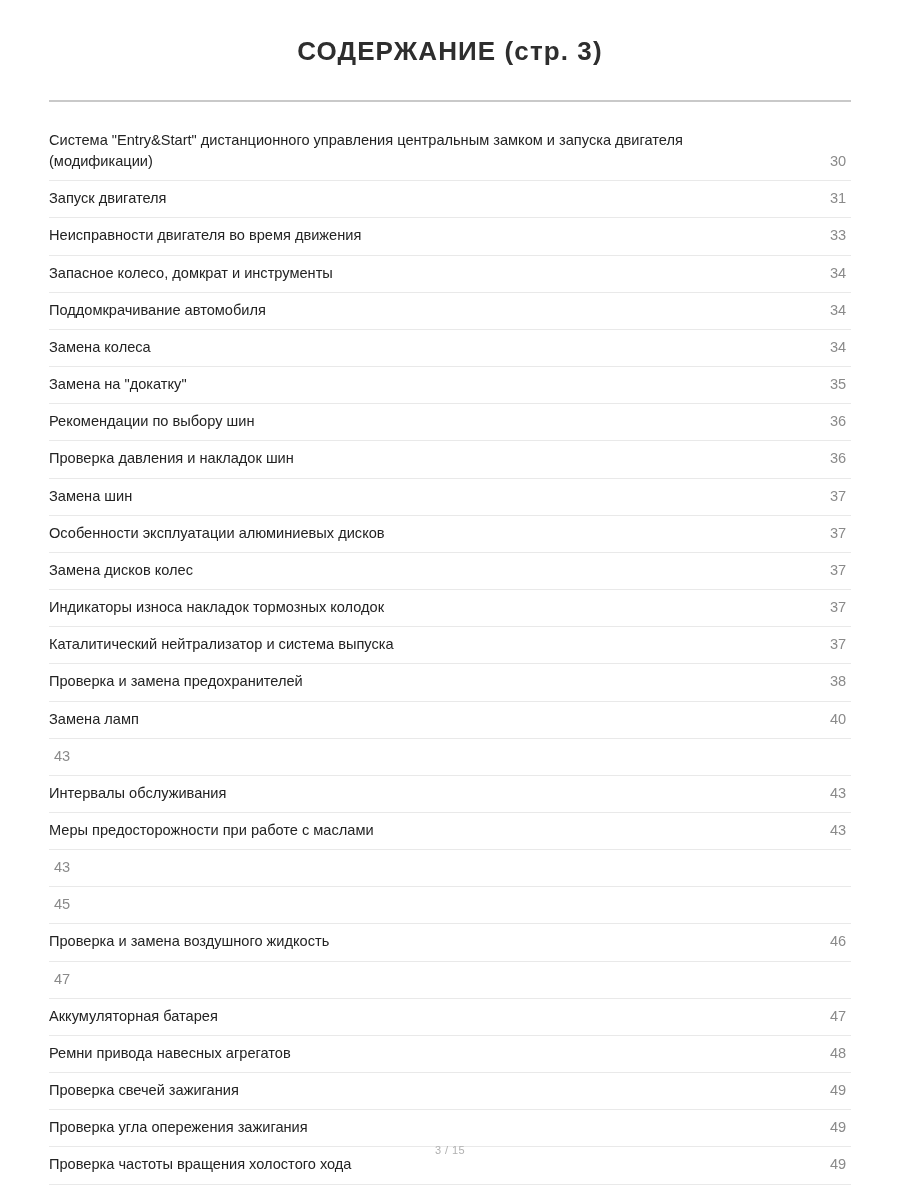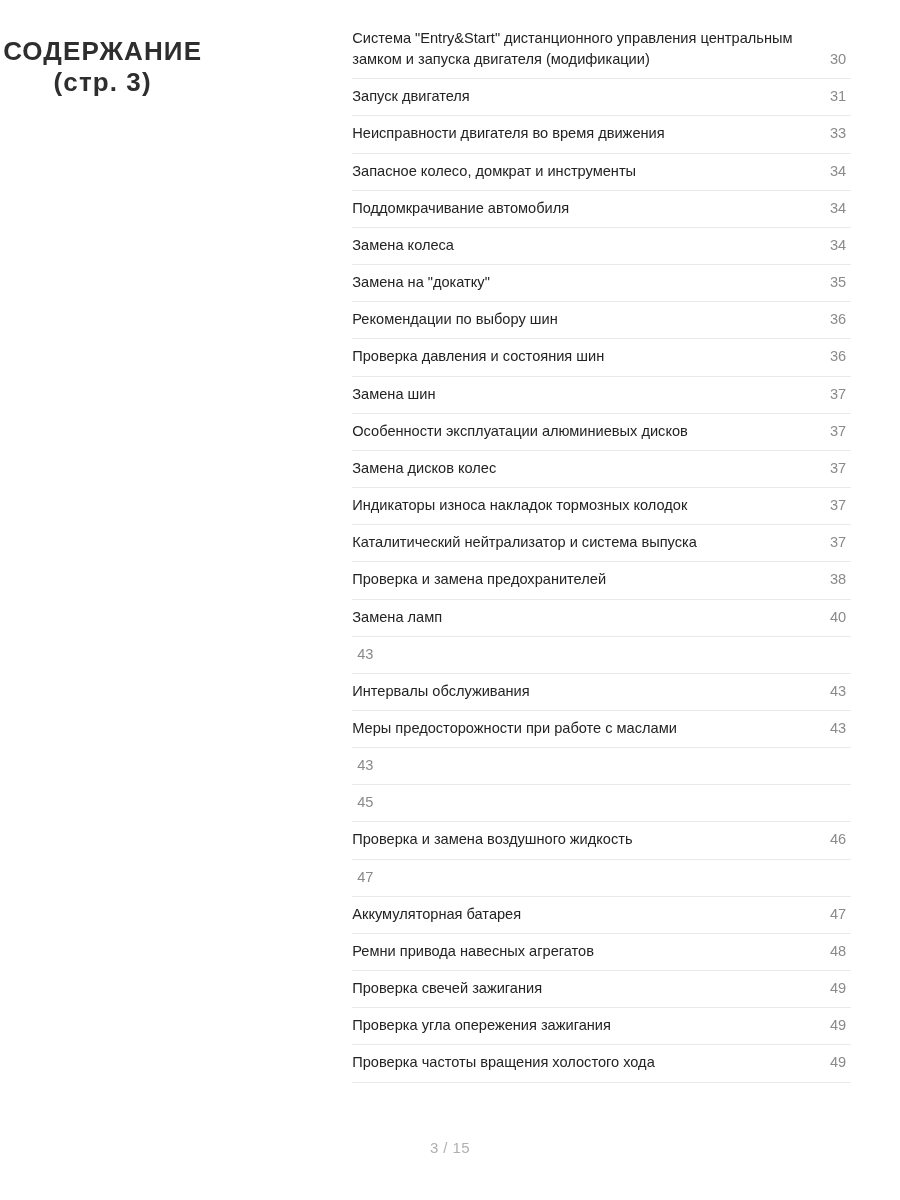--- a/index.html
+++ b/index.html
@@ -13,21 +13,21 @@
     font-family: "Liberation Sans", sans-serif;
     color: #222222;
     -webkit-font-smoothing: antialiased;
   }
   .page {
     position: relative;
     width: 900px;
     height: 1200px;
     box-sizing: border-box;
     display: flex;
-    flex-direction: row;
+    flex-direction: column;
   }
   .toc-title {
     margin: 0;
     padding-top: 36px;
     text-align: center;
     font-size: 26px;
     font-weight: bold;
     color: #2e2e2e;
     letter-spacing: 1.1px;
   }
@@ -64,21 +64,21 @@
     flex: 0 0 auto;
     text-align: center;
     min-width: 26px;
   }
   .footer {
     position: absolute;
     left: 0;
     right: 0;
     bottom: 44px;
     text-align: center;
-    font-size: 15px;
+    font-size: 11px;
     color: #b0b0b0;
     letter-spacing: 0.4px;
   }
 </style>
 </head>
 <body>
 
 <div class="page">
 
   <h1 class="toc-title">СОДЕРЖАНИЕ (стр. 3)</h1>
@@ -112,21 +112,21 @@
       </div>
       <div class="toc-row">
         <span class="toc-label">Замена на "докатку"</span>
         <span class="toc-page">35</span>
       </div>
       <div class="toc-row">
         <span class="toc-label">Рекомендации по выбору шин</span>
         <span class="toc-page">36</span>
       </div>
       <div class="toc-row">
-        <span class="toc-label">Проверка давления и состояния шин</span>
+        <span class="toc-label">Проверка давления и накладок шин</span>
         <span class="toc-page">36</span>
       </div>
       <div class="toc-row">
         <span class="toc-label">Замена шин</span>
         <span class="toc-page">37</span>
       </div>
       <div class="toc-row">
         <span class="toc-label">Особенности эксплуатации алюминиевых дисков</span>
         <span class="toc-page">37</span>
       </div>

